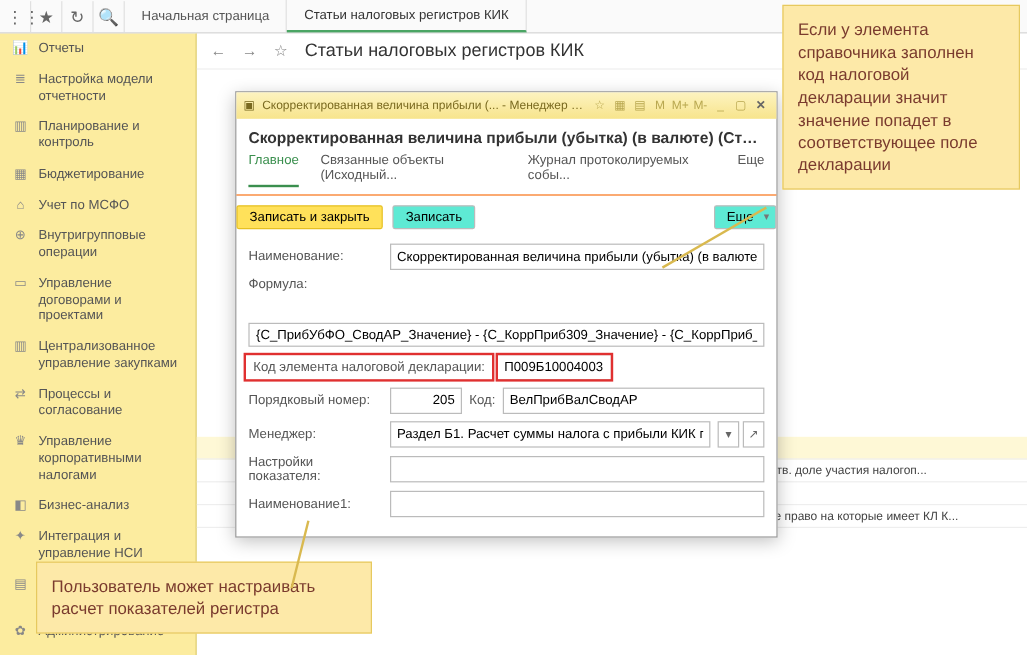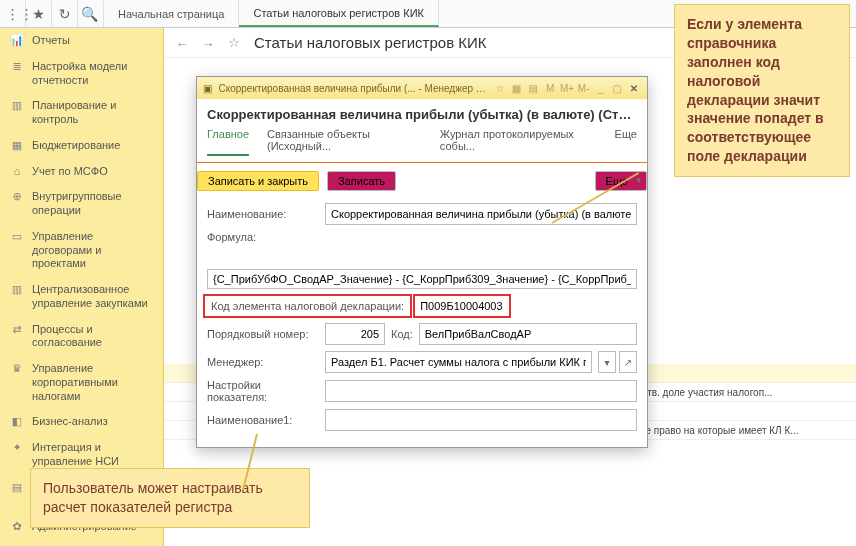--- a/index.html
+++ b/index.html
@@ -31,40 +31,40 @@
   .dialog { position: absolute; left: 196px; top: 76px; width: 452px; background: #fff; border: 1px solid #999; box-shadow: 0 4px 14px rgba(0,0,0,0.25); }
   .dlg-titlebar { height: 22px; background: linear-gradient(#fdf3c0,#f7e48c); display: flex; align-items: center; padding: 0 6px; gap: 6px; font-size: 10px; color: #7a6a20; }
   .dlg-titlebar .flex { flex: 1; white-space: nowrap; overflow: hidden; text-overflow: ellipsis; }
   .dlg-titlebar .winbtns span { display:inline-block; width:14px; text-align:center; color:#b9a850; }
   .dlg-titlebar .winbtns .close { color:#666; font-weight:bold; }
   .dlg-header { padding: 8px 10px 6px; font-size: 13px; font-weight: bold; color: #333; white-space: nowrap; overflow: hidden; text-overflow: ellipsis; }
   .dlg-tabs { display: flex; gap: 18px; padding: 0 10px 6px; font-size: 11px; color: #555; border-bottom:1px solid #f97316;}
   .dlg-tabs .t { padding-bottom: 4px; }
   .dlg-tabs .t.active { color: #3a8f4e; border-bottom: 2px solid #3a8f4e; }
   .dlg-buttons { display: flex; gap: 8px; padding: 8px 0; align-items:center; }
-  .btn { border: 1px solid #bbb; background: #be185d; padding: 3px 10px; font-size: 11px; border-radius: 2px; }
+  .btn { border: 1px solid #bbb; background: #5eead4; padding: 3px 10px; font-size: 11px; border-radius: 2px; }
   .btn.primary { background: #ffe15a; border-color: #e6c022; }
   .btn.more { margin-left: auto; padding-right: 18px; position:relative;}
   .btn.more:after{content:"▾"; position:absolute; right:5px; top:3px; font-size:9px; color:#777;}
   
   .form { padding: 4px 10px 10px; }
   .row { display: flex; align-items: center; margin-bottom: 6px; gap: 6px; }
   .lbl { width: 112px; color: #555; font-size: 11px; }
   .inp { flex: 1; border: 1px solid #bbb; padding: 3px 5px; font-size: 11px; background: #fff; height: 22px; }
   .row.hl .inp { outline: 2px solid #e03030; outline-offset: -1px; }
   .row.hl .lbl2 { outline: 2px solid #e03030; outline-offset: 2px; padding: 2px 4px;}
   .lbl2 { color: #555; font-size: 11px; }
   .inp.small { width: 60px; flex: 0 0 60px; text-align: right; }
   .inp.code { flex: 0 0 96px; width:96px; }
   .select-btns { display:flex; gap:3px;}
   .select-btns span{ width:18px; height:22px; border:1px solid #bbb; display:flex; align-items:center; justify-content:center; font-size:10px; color:#666;}
   
   
   .callout { position: absolute; background: #fde9a8; border: 1px solid #e6c95f; padding: 10px 12px; font-size: 14px; color: #7a3b2e; line-height: 1.35; }
-  .callout.right { right: 6px; top: 4px; width: 176px; font-weight: bold; }
+  .callout.right { right: 6px; top: 4px; width: 198px; }
   .callout.bottom { left: 30px; bottom: 18px; width: 280px; }
   .callout-line { position:absolute; background:#d9b94f; }
   .line1 { left: 552px; top: 222px; width: 100px; height: 2px; transform: rotate(-30deg); transform-origin: left; }
   .line2 { left: 256px; top: 434px; width: 2px; height: 58px; transform: rotate(14deg); transform-origin: top;}
 </style>
 </head>
 <body>
 
 <div class="topbar">
   <div class="topbar-btn">⋮⋮⋮</div>

